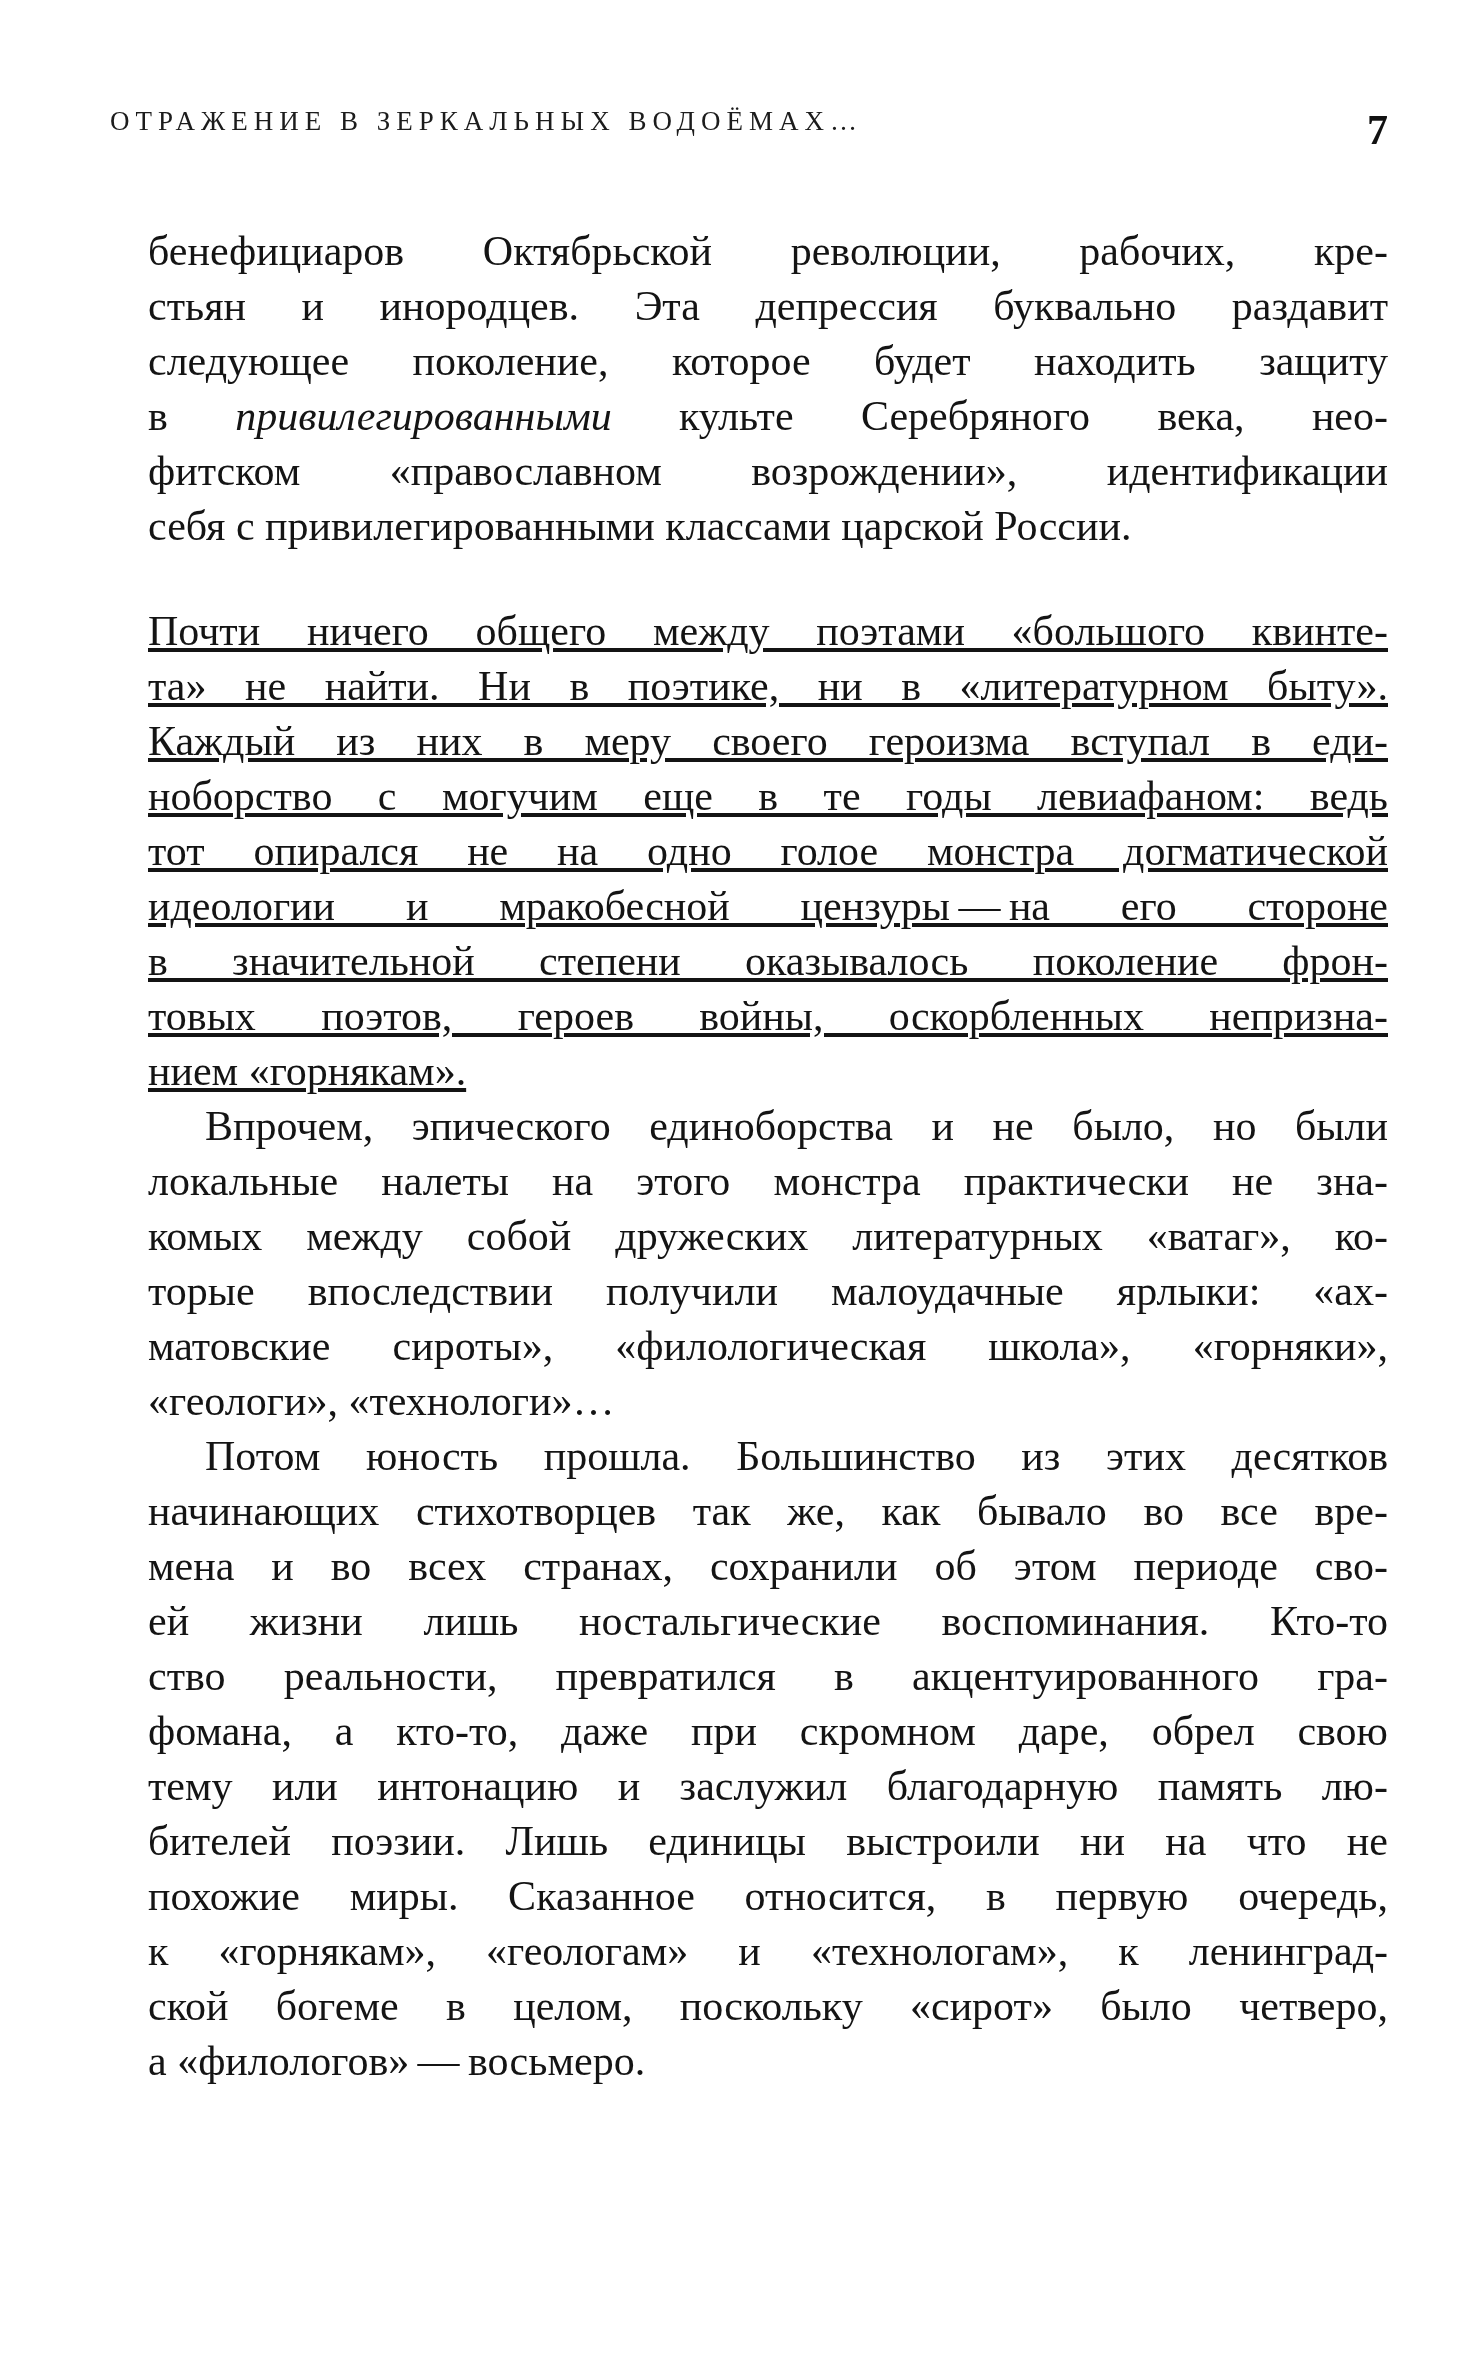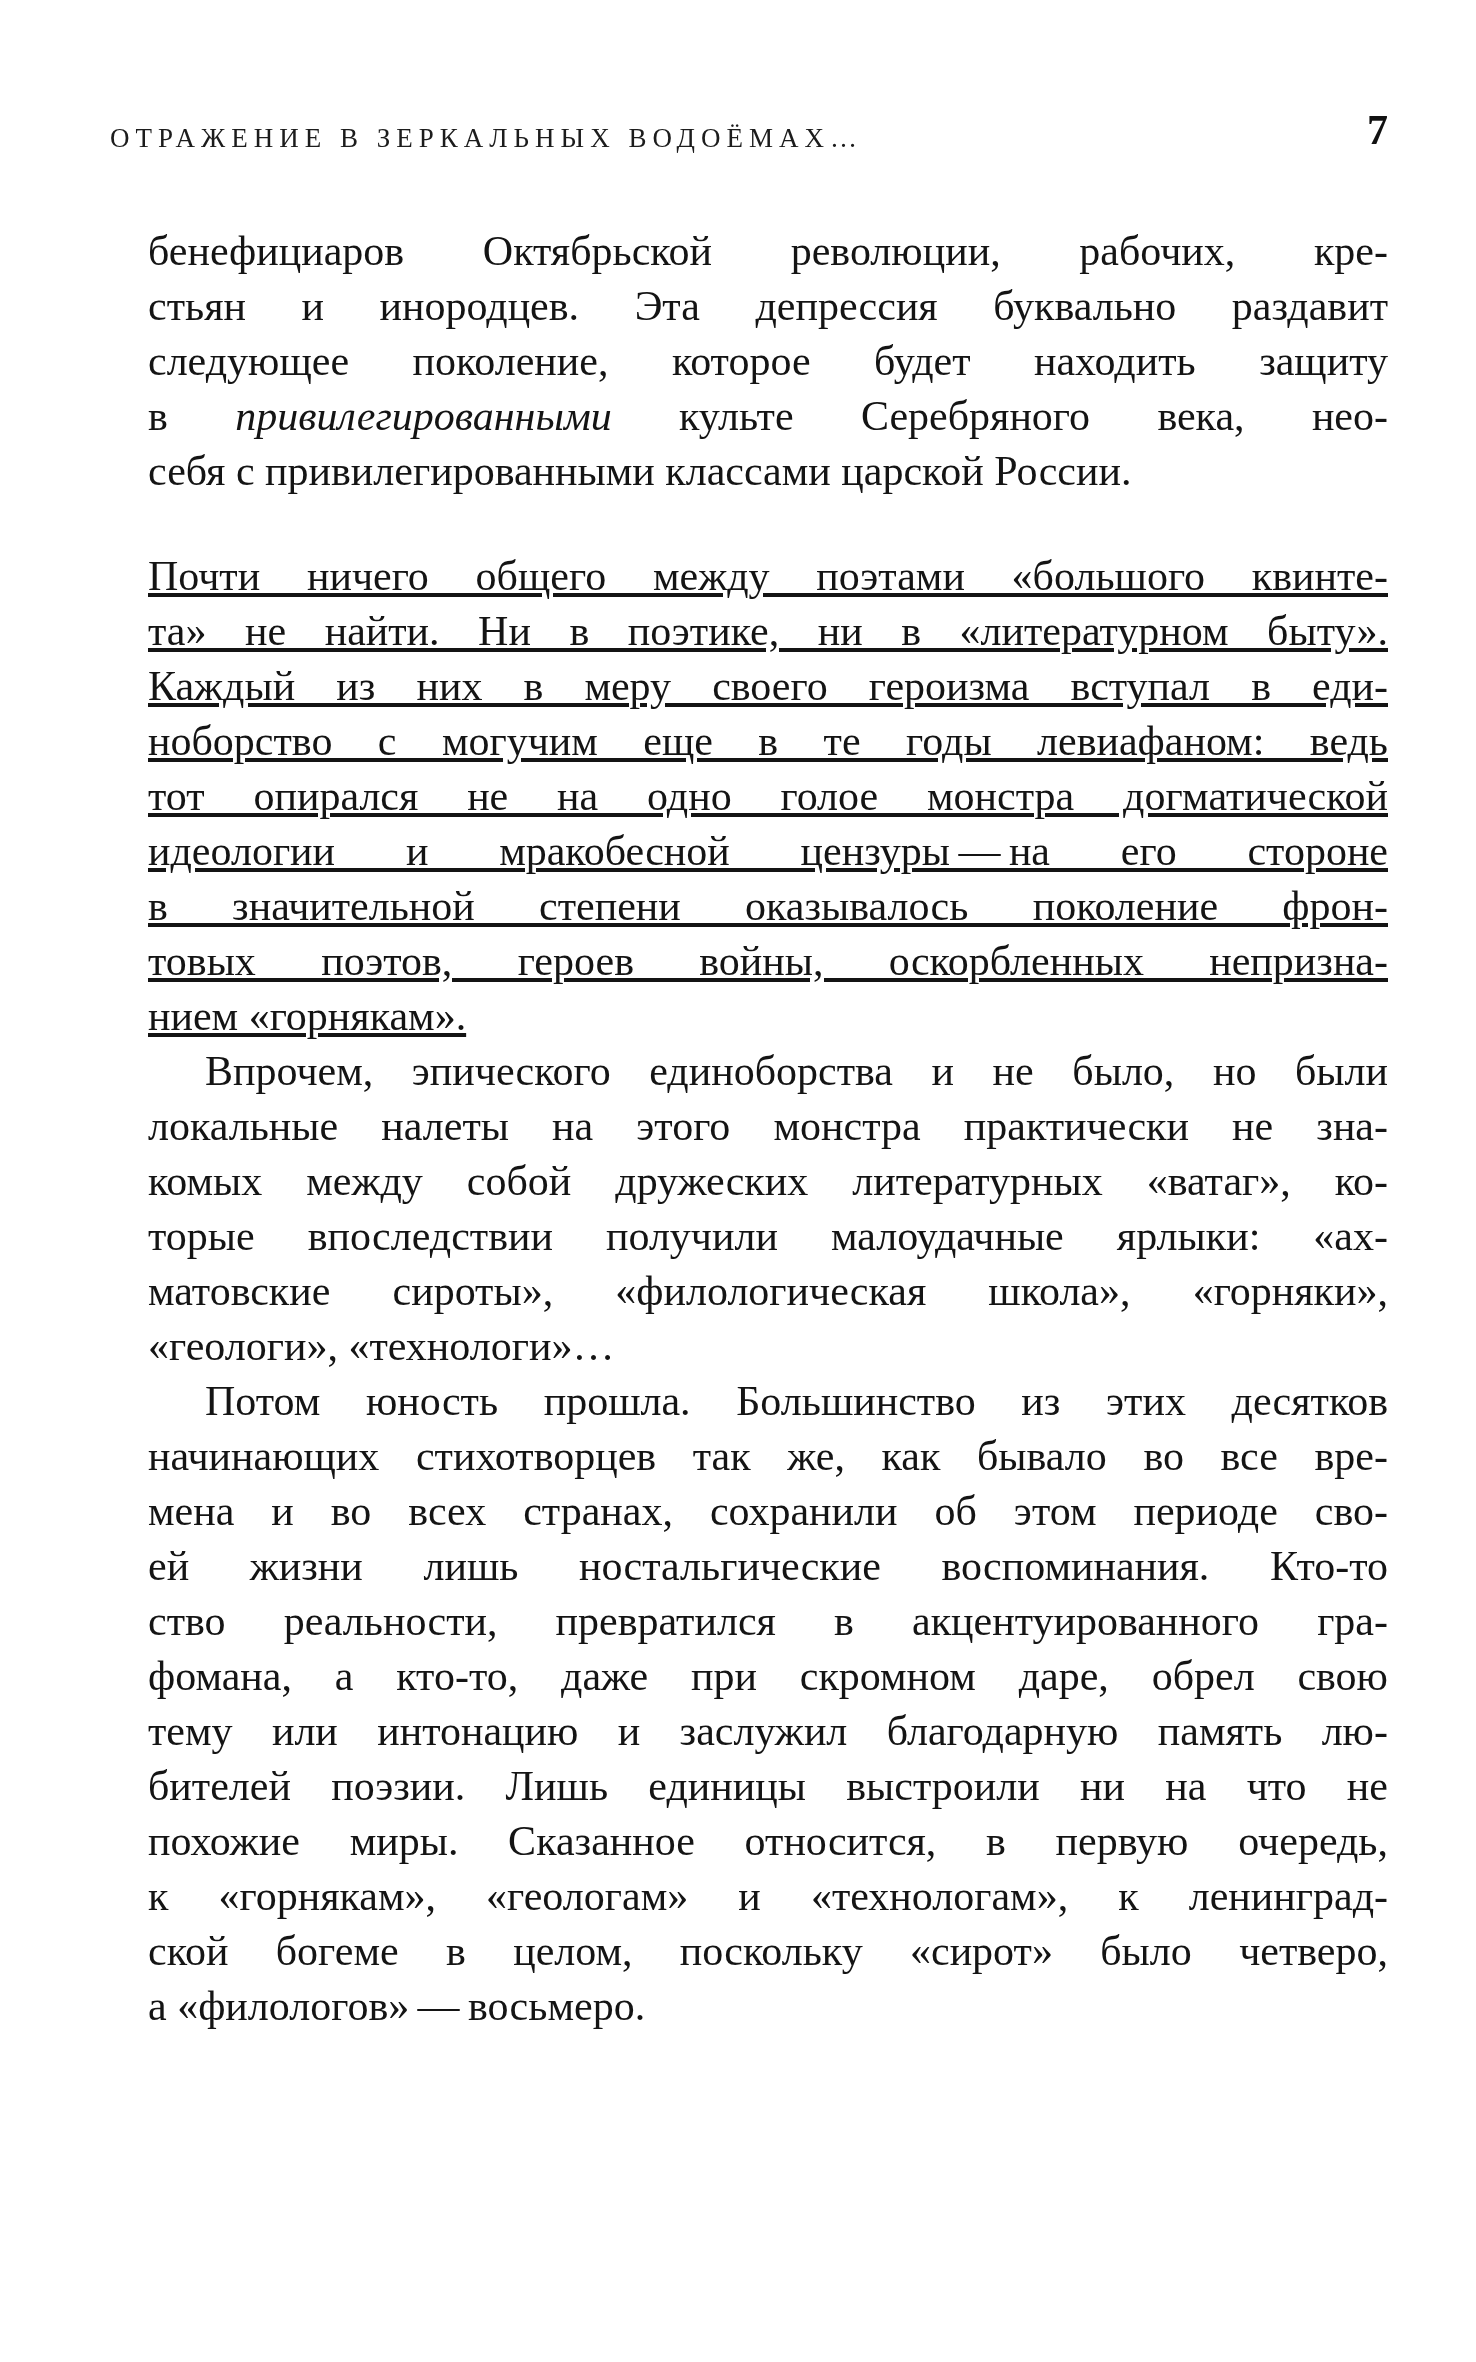--- a/index.html
+++ b/index.html
@@ -18,21 +18,21 @@
     font-family: "Liberation Serif", "DejaVu Serif", serif;
     overflow: hidden;
   }
   .running-header {
     position: absolute;
     top: 106px;
     left: 110px;
     right: 88px;
     display: flex;
     justify-content: space-between;
-    align-items: flex-end;
+    align-items: flex-start;
   }
   .running-title {
     font-size: 27px;
     letter-spacing: 6px;
     color: #1c1c1c;
     white-space: nowrap;
   }
   .page-number {
     font-size: 42px;
     font-weight: 700;
@@ -64,20 +64,21 @@
   <div class="running-header">
     <span class="running-title">ОТРАЖЕНИЕ В ЗЕРКАЛЬНЫХ ВОДОЁМАХ…</span>
     <span class="page-number">7</span>
   </div>
   <div class="text-block">
       <div class="paragraph">
         <div class="line">бенефициаров Октябрьской революции, рабочих, кре-</div>
         <div class="line">стьян и инородцев. Эта депрессия буквально раздавит</div>
         <div class="line">следующее поколение, которое будет находить защиту</div>
         <div class="line">в <i>привилегированными</i> культе Серебряного века, нео-</div>
+        <div class="line">фитском «православном возрождении», идентификации</div>
         <div class="line last">себя с привилегированными классами царской России.</div>
       </div>
       <div class="paragraph space-before">
         <div class="line">Почти ничего общего между поэтами «большого квинте-</div>
         <div class="line">та» не найти. Ни в поэтике, ни в «литературном быту».</div>
         <div class="line">Каждый из них в меру своего героизма вступал в еди-</div>
         <div class="line">ноборство с могучим еще в те годы левиафаном: ведь</div>
         <div class="line">тот опирался не на одно голое монстра догматической</div>
         <div class="line">идеологии и мракобесной цензуры — на его стороне</div>
         <div class="line">в значительной степени оказывалось поколение фрон-</div>

